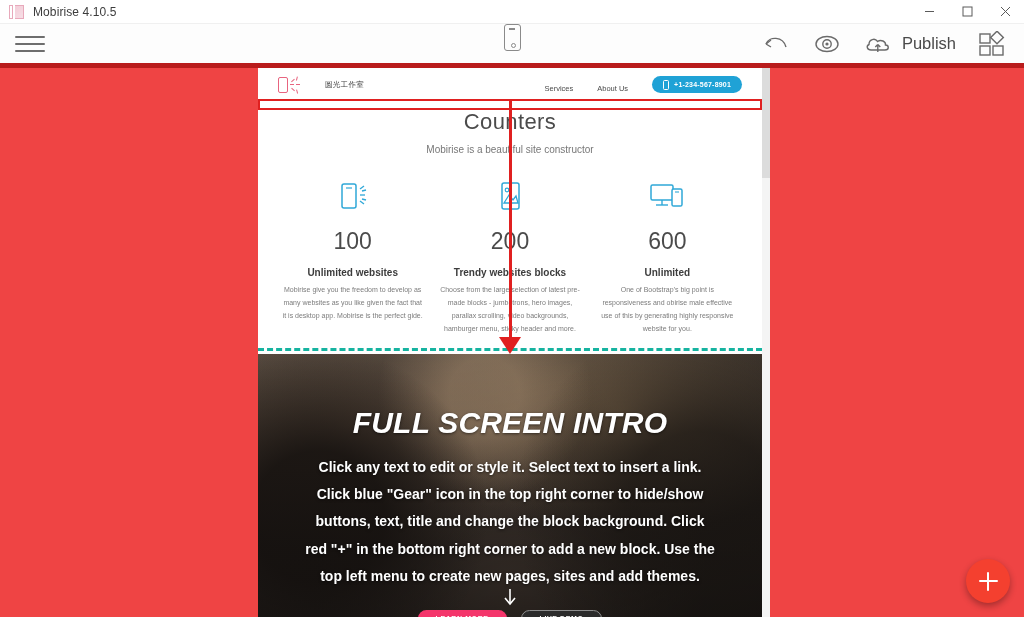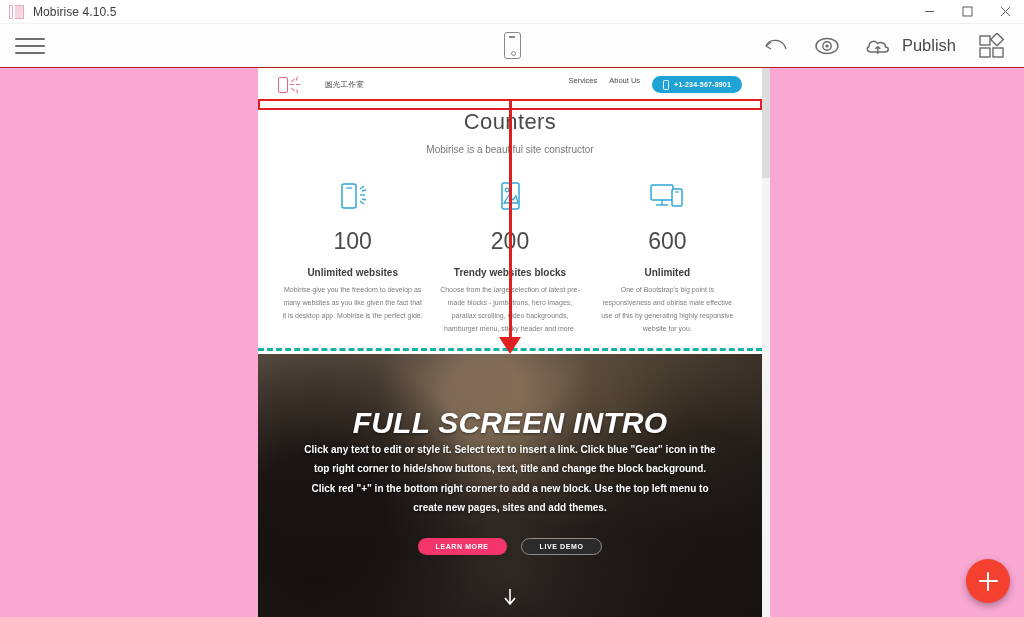--- a/index.html
+++ b/index.html
@@ -2,21 +2,21 @@
 <html><head>
 <meta charset="utf-8">
 <style>
   * { box-sizing: border-box; margin: 0; padding: 0; }
   html, body {
     width: 1024px; height: 617px;
     font-family: "Liberation Sans", sans-serif;
     background: #9a9a9a;
     overflow: hidden;
   }
-  .app { position: relative; width: 1024px; height: 617px; background: #f9a8d4; }
+  .app { position: relative; width: 1024px; height: 617px; background: #ef4444; }
 
   
   .titlebar {
     position: absolute; top: 0; left: 0; width: 1024px; height: 24px;
     background: #ffffff; display: flex; align-items: center;
     border-bottom: 1px solid #f0f0f0;
   }
   .tb-logo { width: 16px; height: 14px; margin-left: 9px; margin-right: 8px; position: relative; }
   .tb-logo i { position:absolute; display:block; }
   .tb-logo .l1 { left:0; top:0; width:4px; height:14px; border:1px solid #e8a9bb; }
@@ -26,22 +26,22 @@
   .win-btns { margin-left: auto; display: flex; height: 24px; }
   .win-btn {
     width: 38px; height: 24px; display: flex; align-items: center; justify-content: center;
     color: #5a5a5a;
   }
   .win-btn svg { display: block; }
 
   
   .toolbar {
     position: absolute; top: 24px; left: 0; width: 1024px; height: 44px;
-    background: #fdfdfd; display: flex; align-items: center;
-    border-bottom: 1px solid #b91c1c;
+    background: #fdfdfd; display: flex; 
+    border-bottom: 5px solid #b91c1c;
   }
   .hamburger { width: 60px; display:flex; flex-direction: column; align-items:center; justify-content:center; gap:5px; }
   .hamburger span { display:block; width: 30px; height: 2px; background: #6e6e6e; border-radius: 1px; }
   .tb-center { position: absolute; left: 0; right: 0; display: flex; justify-content: center; }
   .device-icon { width: 17px; height: 27px; border: 1.6px solid #8a8a8a; border-radius: 3px;
                  position: relative; }
   .device-icon::before { content:""; position:absolute; top:3px; left:4px; width:6px; height:1.5px; background:#8a8a8a; }
   .device-icon::after { content:""; position:absolute; bottom:2.5px; left:6px; width:3px; height:3px;
                         border:1px solid #8a8a8a; border-radius:50%; }
   .tb-right { margin-left: auto; display: flex; align-items: center; gap: 22px; padding-right: 18px; }
@@ -57,21 +57,21 @@
   .scroll-thumb { position: absolute; top: 0; left: 0; width: 8px; height: 110px; background: #dcdcdc; }
 
   
   .site-nav { height: 33px; display:flex; align-items:center; padding: 0 20px; background:#fff; }
   .brand { display: flex; align-items: center; gap: 23px; }
   .brand-mark { width: 24px; height: 16px; position: relative; }
   .brand-mark .ph { position:absolute; left:0; top:0; width:10px; height:16px; border:1.3px solid #e8647f; border-radius:2px; }
   .brand-mark .rays { position:absolute; left:12px; top:1px; width:12px; height:14px; }
   .brand-mark .rays i { position:absolute; background:#e8647f; width:4px; height:1.2px; }
   .brand-text { font-size: 7.5px; color: #3a3a3a; letter-spacing: .3px; }
-  .nav-right { margin-left:auto; display:flex; align-items:flex-start; gap: 12px; }
+  .nav-right { margin-left:auto; display:flex; align-items:flex-end; gap: 24px; }
   .nav-link { font-size: 7.5px; color: #4a4a4a; }
   .phone-btn { background:#1fa2d6; color:#fff; border-radius: 11px; height: 17px;
                display:flex; align-items:center; gap:5px; padding: 0 11px; }
   .phone-btn .p-ic { width:6px; height:10px; border:1.1px solid #fff; border-radius:1.5px; }
   .phone-btn .p-txt { font-size: 7px; font-weight: bold; letter-spacing: .2px; }
 
   
   .counters { padding: 8px 0 18px; background:#fff; }
   .counters h1 { font-size: 22px; font-weight: normal; color: #4b4b4b; text-align:center;
                  letter-spacing: .4px; }
@@ -97,21 +97,21 @@
   }
   .hero-bg::after { content:""; position:absolute; inset:0;
       background:
         radial-gradient(circle at 12% 62%, rgba(20,16,14,.85) 0 14%, rgba(20,16,14,0) 36%),
         radial-gradient(circle at 88% 58%, rgba(24,20,17,.7) 0 16%, rgba(24,20,17,0) 40%),
         radial-gradient(circle at 45% 15%, rgba(212,178,140,.35) 0 10%, rgba(212,178,140,0) 30%),
         linear-gradient(to bottom, rgba(0,0,0,.12), rgba(0,0,0,.45)); }
   .hero-inner { position:relative; z-index:2; padding: 52px 46px 0; text-align:center; }
   .hero h2 { font-size: 30px; font-weight: bold; color:#fff; letter-spacing: .2px;
              text-shadow: 0 1px 3px rgba(0,0,0,.55); font-style: italic; }
-  .hero p { font-size: 10px; font-weight: bold; color:#fff; line-height: 1.95; 
+  .hero p { font-size: 14px; font-weight: bold; color:#fff; line-height: 1.95; margin-top: 14px;
             text-shadow: 0 1px 3px rgba(0,0,0,.6); }
   .hero-btns { margin-top: 20px; display:flex; justify-content:center; gap: 14px; }
   .btn { border-radius: 14px; height: 17px; display:flex; align-items:center; justify-content:center;
          font-size: 7px; font-weight: bold; letter-spacing: .6px; padding: 0 18px; }
   .btn-primary { background:#f4356b; color:#fff; }
   .btn-ghost { background:#2b2b2b; color:#fff; border: 1.2px solid #8d8d8d; }
   .scroll-hint { position:absolute; left:0; right:0; bottom: 6px; z-index:3; text-align:center; }
 
   
   .sel-rect { position:absolute; left: 258px; top: 99px; width: 504px; height: 11px;

